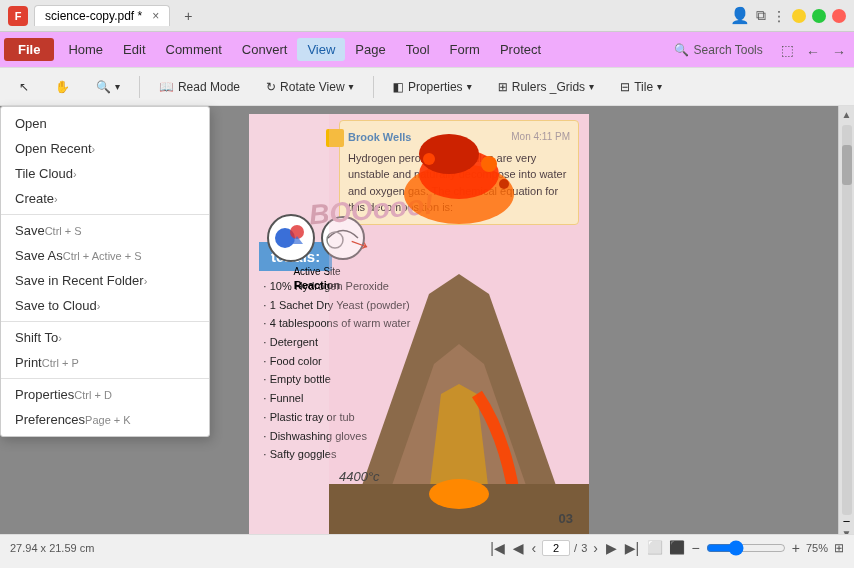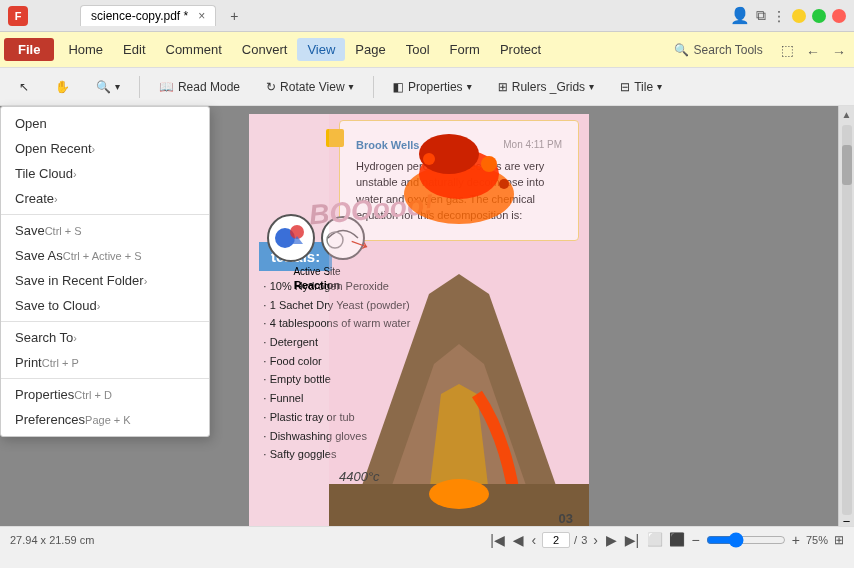--- a/index.html
+++ b/index.html
@@ -9,32 +9,32 @@
     .title-bar {
       height: 32px;
       background: #e8e8e8;
       display: flex;
       align-items: center;
       padding: 0 8px;
       border-bottom: 1px solid #ccc;
     }
     .title-bar-left { display: flex; align-items: center; gap: 6px; }
     .app-icon { width: 20px; height: 20px; background: #e04030; border-radius: 4px; display: flex; align-items: center; justify-content: center; color: white; font-size: 11px; font-weight: bold; }
-    .tab-item { display: flex; align-items: center; gap: 4px; background: white; padding: 3px 10px; border-radius: 4px 4px 0 0; font-size: 12px; border: 1px solid #ccc; border-bottom: none; margin-left: 46px; }
+    .tab-item { display: flex; align-items: center; gap: 4px; background: white; padding: 3px 10px; border-radius: 4px 4px 0 0; font-size: 12px; border: 1px solid #ccc; border-bottom: none; }
     .tab-add { padding: 3px 8px; font-size: 14px; color: #555; cursor: pointer; }
     .title-bar-right { margin-left: auto; display: flex; align-items: center; gap: 6px; }
     .win-btn { width: 14px; height: 14px; border-radius: 50%; display: inline-block; }
     .win-min { background: #fbd02a; }
     .win-max { background: #27c93f; }
     .win-close { background: #ff5f57; }
 
     
     .menu-bar {
       height: 36px;
-      background: #fef9c3;
+      background: #f0abfc;
       display: flex;
       align-items: center;
       border-bottom: 1px solid #ddd;
       padding: 0 4px;
     }
     .menu-file {
       background: #c0392b;
       color: white;
       padding: 4px 14px;
       font-size: 13px;
@@ -156,44 +156,44 @@
       width: 260px;
       height: 420px;
     }
 
     
     .annotation {
       position: absolute;
       right: 10px;
       top: 6px;
       width: 240px;
-      background: #ffffff;
+      background: #fef9c3;
       border: 1px solid #f0d060;
       border-radius: 4px;
-      padding: 16px;
+      padding: 8px;
       font-size: 11px;
       line-height: 1.5;
     }
     .annotation-author { color: #1a6ea8; font-weight: bold; font-size: 11px; }
     .annotation-time { color: #888; font-size: 10px; float: right; }
     .annotation-icon { position: absolute; left: -14px; top: 8px; width: 18px; height: 18px; background: #f5b800; border-radius: 2px; }
 
     
     .status-bar {
       height: 26px;
       background: #f0f0f0;
       border-top: 1px solid #ddd;
       display: flex;
       align-items: center;
       padding: 0 10px;
       font-size: 11px;
       color: #555;
       gap: 10px;
       position: absolute;
-      bottom: 16px;
+      bottom: 8px;
       left: 0;
       right: 0;
     }
     .status-bar-right { margin-left: auto; display: flex; align-items: center; gap: 6px; }
     .page-nav { display: flex; align-items: center; gap: 4px; }
     .nav-btn { cursor: pointer; color: #555; font-size: 14px; padding: 0 2px; }
     .page-input { width: 28px; text-align: center; border: 1px solid #ccc; border-radius: 2px; font-size: 11px; padding: 1px 2px; }
     .zoom-slider { width: 80px; }
     .zoom-pct { font-size: 11px; }
 
@@ -357,21 +357,21 @@
     <div class="dropdown-item">
       <span>Save in Recent Folder</span>
       <span class="arrow">›</span>
     </div>
     <div class="dropdown-item">
       <span>Save to Cloud</span>
       <span class="arrow">›</span>
     </div>
     <div class="dropdown-separator"></div>
     <div class="dropdown-item">
-      <span>Search To</span>
+      <span>Shift To</span>
       <span class="arrow">›</span>
     </div>
     <div class="dropdown-item">
       <span>Print</span>
       <span class="shortcut">Ctrl + P</span>
     </div>
     <div class="dropdown-separator"></div>
     <div class="dropdown-item">
       <span>Properties</span>
       <span class="shortcut">Ctrl + D</span>

